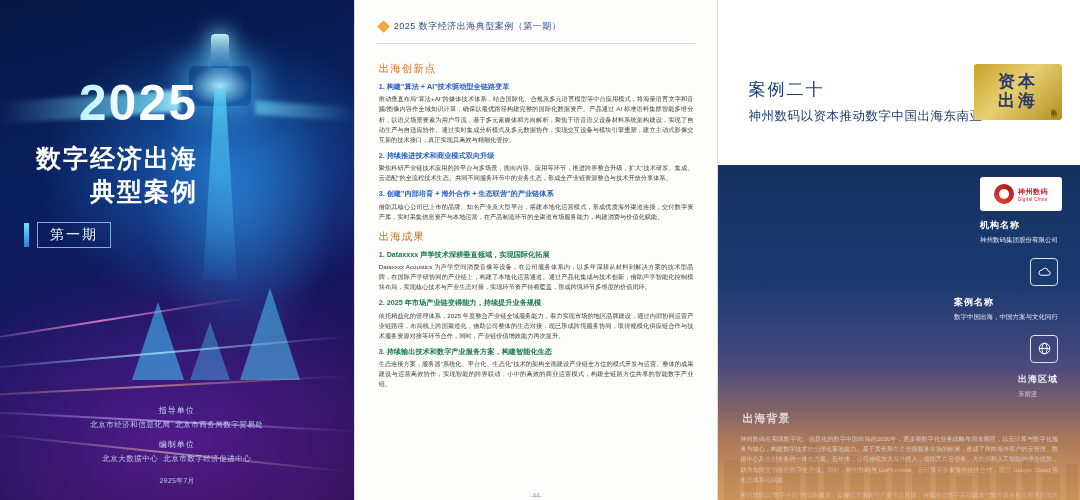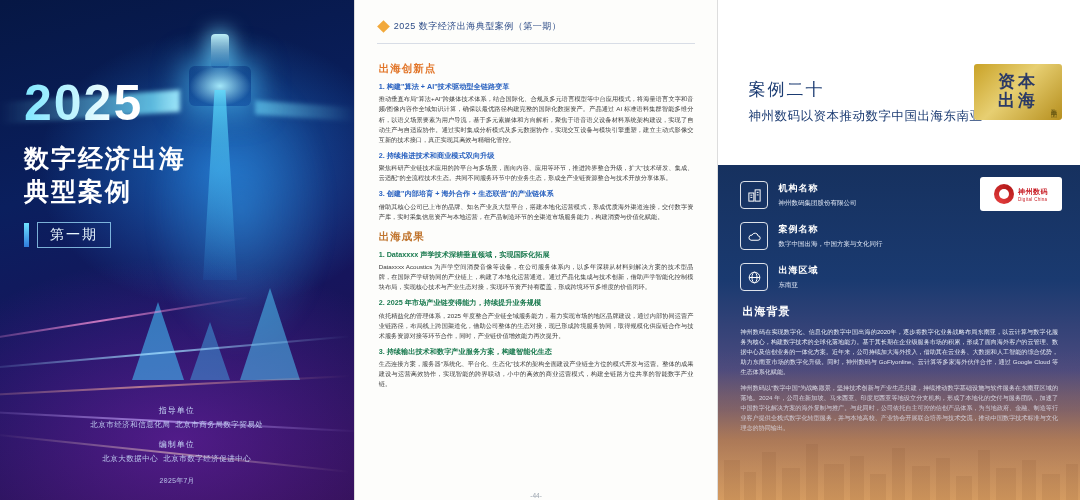--- a/index.html
+++ b/index.html
@@ -37,63 +37,63 @@
     background:linear-gradient(270deg,rgba(90,220,255,0) 0%,rgba(120,230,255,.55) 90%);
     filter:blur(2px);transform:skewY(4deg);}
   .peaks{position:absolute;left:128px;bottom:120px;width:190px;height:110px;}
   .peak{position:absolute;bottom:0;width:0;height:0;border-style:solid;border-color:transparent;
     border-bottom-color:rgba(70,200,255,0.55);}
   .p1{left:4px;border-width:0 26px 78px 26px;}
   .p2{left:62px;border-width:0 20px 58px 20px;border-bottom-color:rgba(70,200,255,0.40);}
   .p3{left:112px;border-width:0 30px 92px 30px;border-bottom-color:rgba(80,210,255,0.50);}
   .streaks{position:absolute;left:-30px;bottom:-10px;width:420px;height:230px;overflow:hidden;}
   .streak{position:absolute;height:2px;border-radius:2px;filter:blur(.6px);}
-  .cover-title{position:absolute;left:24px;top:74px;color:#fff;}
+  .cover-title{position:absolute;left:36px;top:74px;color:#fff;text-align:right;}
   .cover-year{font-size:50px;font-weight:bold;letter-spacing:2px;
     background:linear-gradient(90deg,#7fe8ff,#ffffff 60%);-webkit-background-clip:text;background-clip:text;color:transparent;}
   .cover-l1{font-size:25px;font-weight:bold;margin-top:10px;letter-spacing:2px;color:#ffffff;}
   .cover-l2{font-size:25px;font-weight:bold;margin-top:0;letter-spacing:2px;color:#ffffff;}
   .issue{position:absolute;left:24px;top:222px;display:flex;align-items:center;gap:8px;}
   .issue .bar{width:5px;height:24px;background:linear-gradient(180deg,#6fe2ff,#2f7ddd);}
   .issue .txt{border:1px solid rgba(160,225,255,.75);color:#eaf7ff;font-size:14px;padding:3px 12px;letter-spacing:2px;}
   .cover-foot{position:absolute;left:0;right:0;bottom:14px;text-align:center;color:#cfe3ff;font-family:Liberation Mono, monospace;}
   .cf-label{font-size:8px;opacity:.9;margin-top:9px;letter-spacing:1px;}
   .cf-orgs{font-size:7.5px;opacity:.85;margin-top:4px;letter-spacing:.5px;}
   .cf-date{font-size:7px;opacity:.8;margin-top:12px;}
 
   
   .textpage{position:relative;width:358px;height:500px;background:#fdfdfb;
     border-left:1px solid #ddd;border-right:1px solid #ddd;padding:4px;}
   .tp-header{display:flex;align-items:center;gap:6px;padding:16px 20px 6px 20px;}
   .tp-header .dot{width:9px;height:9px;background:#f2a93b;transform:rotate(45deg);}
   .tp-header .t{font-size:9px;color:#2b4a86;letter-spacing:.5px;}
   .tp-rule{height:1px;background:#d8dde6;margin:4px 18px 0 18px;}
   .tp-body{padding:10px 20px 0 20px;}
-  .sec-title{color:#e2762a;font-size:10.5px;font-weight:bold;letter-spacing:1px;margin:8px 0 5px 0;}
+  .sec-title{color:#e2762a;font-size:10.5px;font-weight:normal;letter-spacing:1px;margin:8px 0 5px 0;}
   .sec-title.blue{color:#c0752f;}
   .sub-title{color:#2a62c0;font-size:7.2px;font-weight:bold;margin:6px 0 2px 0;line-height:1.45;}
   .sub-title.green{color:#1a7a4f;}
   .para{color:#3b3b3b;font-size:6.2px;line-height:1.62;text-align:justify;margin:0 0 4px 0;}
   .pagenum{position:absolute;left:0;right:0;bottom:9px;text-align:center;color:#9aa3ad;font-size:6.5px;}
 
   
   .casepage{position:relative;width:365px;height:500px;overflow:hidden;
     background:linear-gradient(180deg,#ffffff 0%,#ffffff 33%,#16315f 33%,#1a3a70 56%,#4b4a7e 74%,#b07a52 88%,#d7a066 100%);}
   .cp-top{position:relative;height:165px;background:#ffffff;padding:0;}
   .cp-case-no{position:absolute;left:30px;top:78px;color:#1b3b72;font-size:17px;font-weight:normal;letter-spacing:2px;}
   .cp-case-title{position:absolute;left:30px;top:108px;color:#1b3b72;font-size:12.5px;letter-spacing:.5px;}
   .cp-badge{position:absolute;right:18px;top:64px;width:88px;height:56px;
     background:linear-gradient(135deg,#c9a227,#e7cf72 45%,#b68f1e);border-radius:3px;
     display:flex;flex-direction:column;justify-content:center;align-items:center;color:#2b3a66;}
   .cp-badge .b1{font-size:17px;font-weight:bold;letter-spacing:3px;line-height:1.1;}
   .cp-badge .b2{font-size:17px;font-weight:bold;letter-spacing:3px;line-height:1.1;}
   .cp-badge .b3{position:absolute;right:4px;bottom:6px;font-size:6px;color:#6b5a14;letter-spacing:1px;
     writing-mode:vertical-rl;}
   .cp-blue{position:relative;padding:16px 22px 0 22px;color:#ffffff;}
-  .info-row{display:flex;align-items:center;gap:10px;margin-bottom:13px;}
+  .info-row{display:flex;align-items:flex-end;gap:10px;margin-bottom:13px;flex-direction:column;}
   .ico{width:26px;height:26px;border:1.2px solid rgba(255,255,255,.85);border-radius:4px;
     display:flex;align-items:center;justify-content:center;flex:0 0 auto;}
   .ico svg{display:block;}
   .info-k{font-size:9px;font-weight:bold;letter-spacing:1px;color:#ffffff;}
   .info-v{font-size:6.5px;color:#dfe7f5;margin-top:3px;line-height:1.5;}
   .logo-box{position:absolute;right:18px;top:12px;width:82px;height:34px;background:#fff;border-radius:3px;
     display:flex;align-items:center;justify-content:center;gap:4px;}
   .logo-mark{width:20px;height:20px;border-radius:50%;
     background:conic-gradient(from 210deg,#e03a3a,#b51a1a 50%,#e03a3a);position:relative;}
   .logo-mark:after{content:"";position:absolute;left:5px;top:5px;width:10px;height:10px;background:#fff;border-radius:50%;}

